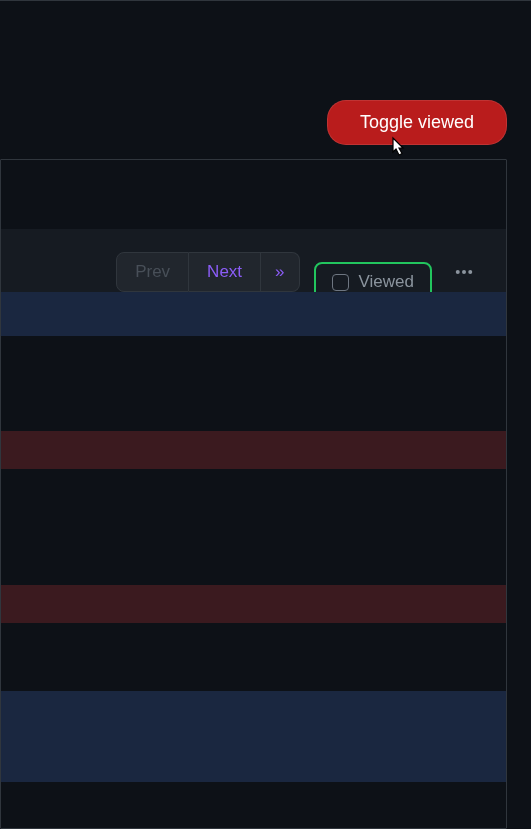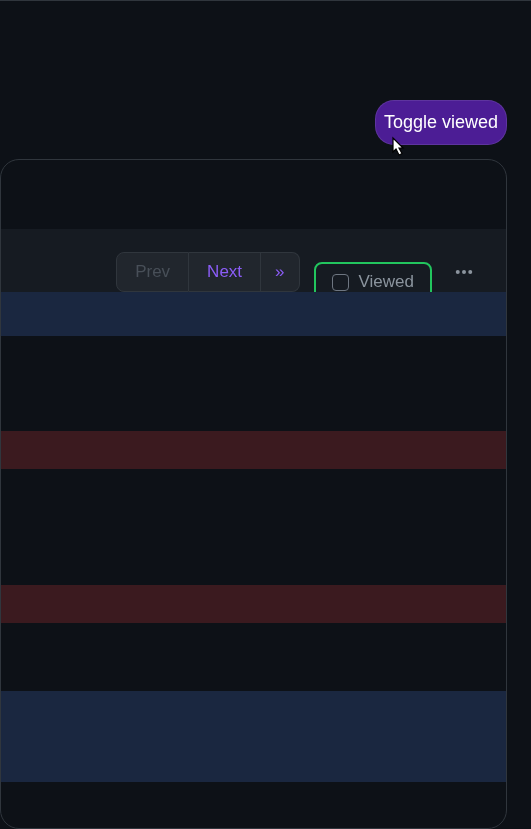--- a/index.html
+++ b/index.html
@@ -78,45 +78,45 @@
     }
     .review-button svg {
       width: 14px;
       height: 14px;
       fill: #ffffff;
     }
     .tooltip {
       position: absolute;
       top: 100px;
       right: 24px;
-      background: #4c1d95;
+      background: #b91c1c;
       color: #ffffff;
       font-size: 18px;
       font-weight: 500;
-      padding: 11px 8px;
+      padding: 11px 32px;
       border-radius: 19px;
       border: 1px solid rgba(255,255,255,0.1);
     }
     .cursor-icon {
       position: absolute;
       top: 136px;
       right: 125px;
       width: 20px;
       height: 24px;
       z-index: 10;
     }
     .diff-panel {
       position: absolute;
       top: 159px;
       left: 0;
       right: 24px;
       bottom: 0;
       background: #0d1117;
       border: 1px solid #30363d;
-      border-radius: 19px;
+      border-radius: 1px;
       overflow: hidden;
     }
     .diff-toolbar {
       position: absolute;
       top: 69px;
       left: 0;
       right: 0;
       background: #161b22;
       padding: 13px 22px 13px 0;
       display: flex;

